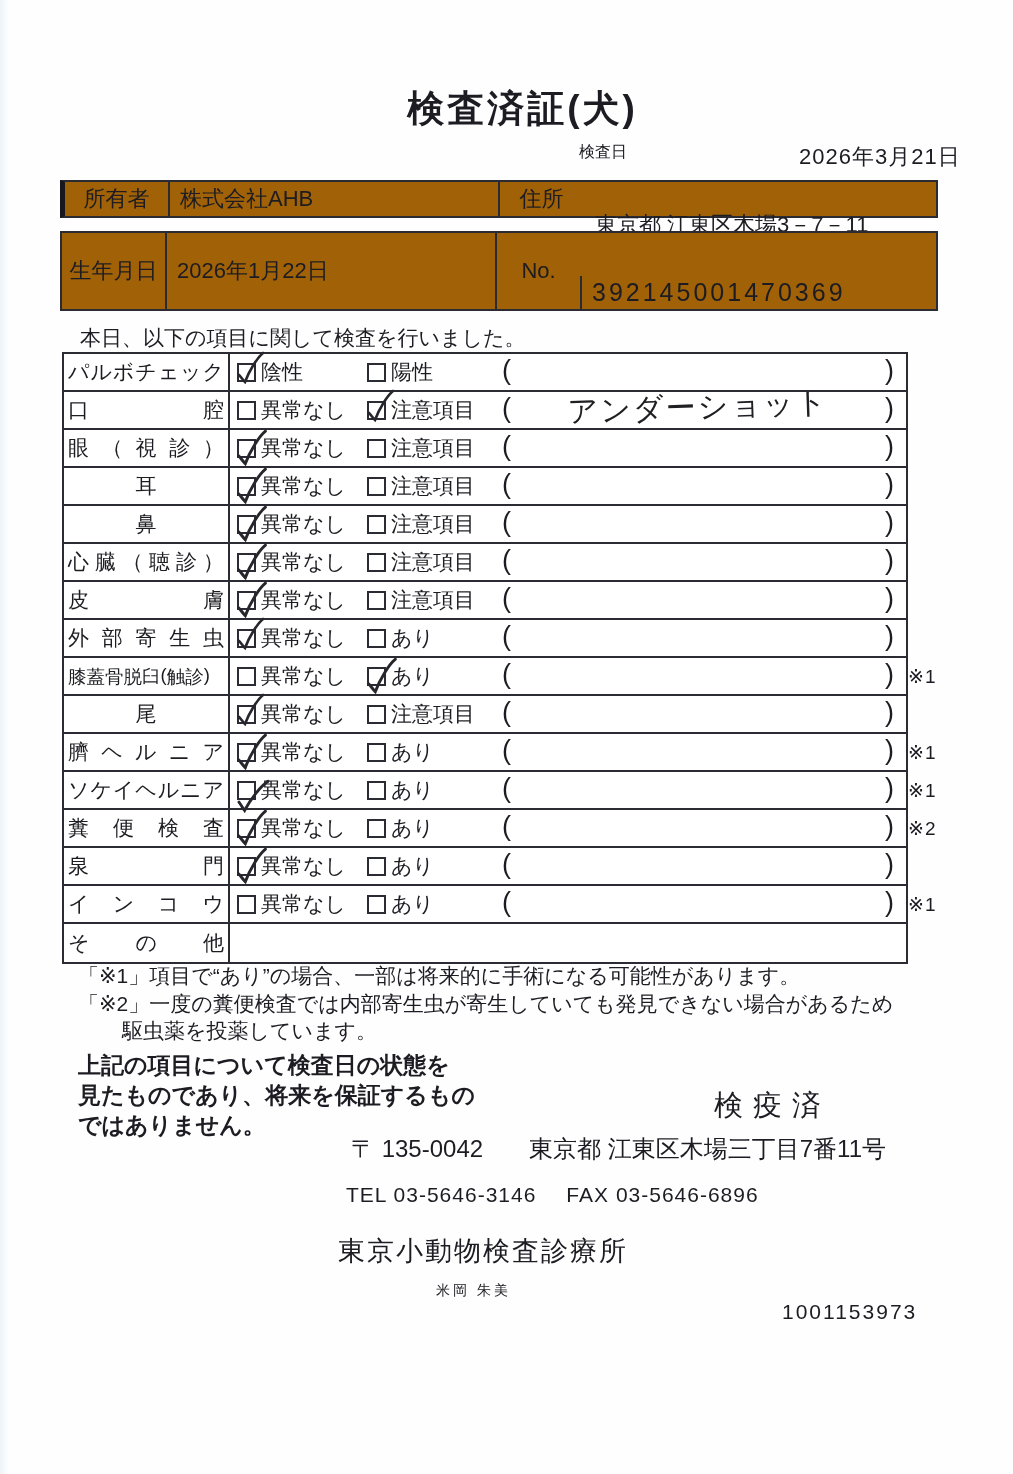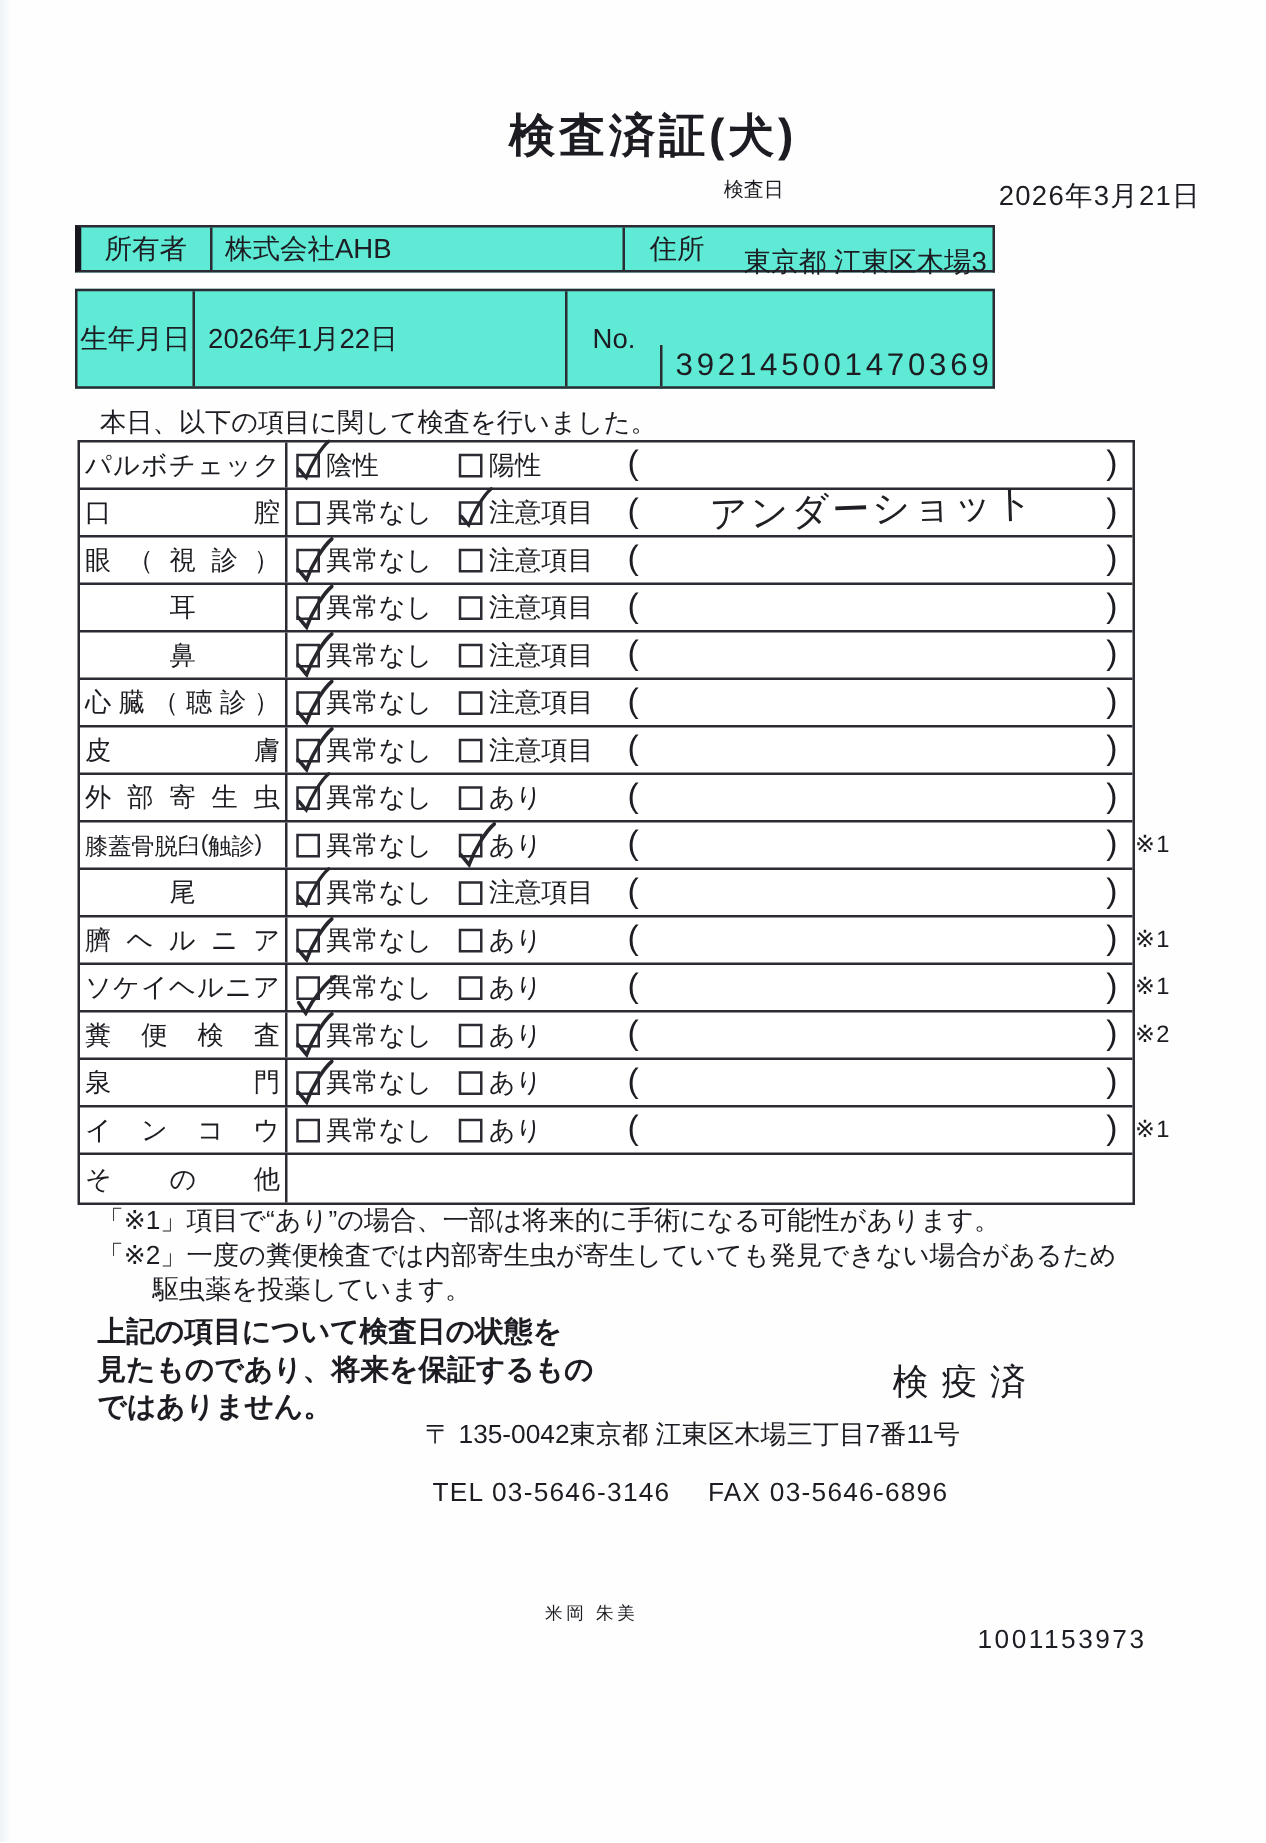--- a/index.html
+++ b/index.html
@@ -16,22 +16,22 @@
     background:linear-gradient(90deg,#eef3f7,#ffffff);}
   .abs{position:absolute;margin-left:16px;}
 
   
   .title{top:84px;left:0;width:100%;text-align:center;
     font-size:37px;font-weight:700;letter-spacing:3px;}
   .insp-label{top:142px;left:563px;font-size:16px;}
   .insp-date{top:142px;left:783px;font-size:22px;letter-spacing:1px;}
 
   
-  .tbl{position:absolute;left:60px;width:736px;box-sizing:border-box;
-    border:2px solid var(--line);background:#5eead4;}
+  .tbl{position:absolute;left:60px;width:878px;box-sizing:border-box;
+    border:2px solid var(--line);background:#a16207;}
   .tbl1{top:180px;height:38px;display:flex;border-left:5px solid #17171d;}
   .tbl2{top:231px;height:80px;display:flex;flex-direction:column;}
   .trow{display:flex;flex:1;box-sizing:border-box;}
   .trow.rA{border-bottom:2px solid var(--line);}
   .cell{display:flex;align-items:center;box-sizing:border-box;font-size:22px;}
   .cell + .cell{border-left:2px solid var(--line);}
   .lab{justify-content:center;}
   .val{padding-left:10px;}
   .w-lab1{width:103px;}
   .w-val1{width:330px;}
@@ -80,21 +80,21 @@
   .ref{position:absolute;right:-48px;top:50%;transform:translateY(-50%);
     width:46px;font-size:19px;letter-spacing:1px;color:var(--ink);}
 
   
   .fn{font-size:21px;}
   .fn1{top:962px;left:62px;}
   .fn2a{top:990px;left:62px;}
   .fn2b{top:1017px;left:106px;}
   .disc{top:1050px;left:62px;font-size:23px;font-weight:700;line-height:30px;}
   .stamp{top:1086px;left:698px;font-size:29px;letter-spacing:10px;}
-  .postal-line{top:1133px;left:324px;font-size:21px;display:flex;}
+  .postal-line{top:1133px;left:335px;font-size:24px;display:flex;gap:46px;}
   .tel-line{top:1183px;left:330px;font-size:21px;display:flex;gap:30px;letter-spacing:1px;}
   .clinic-name{top:1233px;left:322px;font-size:27px;letter-spacing:2px;}
   .vet-name{top:1282px;left:420px;font-size:14px;letter-spacing:3px;}
   .serial{top:1300px;left:766px;font-size:21px;letter-spacing:2px;}
 </style>
 </head>
 <body>
 
 <div class="page">
   <div class="scan-edge"></div>
@@ -603,15 +603,16 @@
   <div class="abs postal-line">
     <span>〒 135-0042</span>
     <span>東京都 江東区木場三丁目7番11号</span>
   </div>
 
   <div class="abs tel-line">
     <span>TEL 03-5646-3146</span>
     <span>FAX 03-5646-6896</span>
   </div>
 
+  <div class="abs clinic-name">東京小動物検査診療所</div>
   <div class="abs vet-name">米岡 朱美</div>
   <div class="abs serial">1001153973</div>
 </div>
 
 </body></html>

